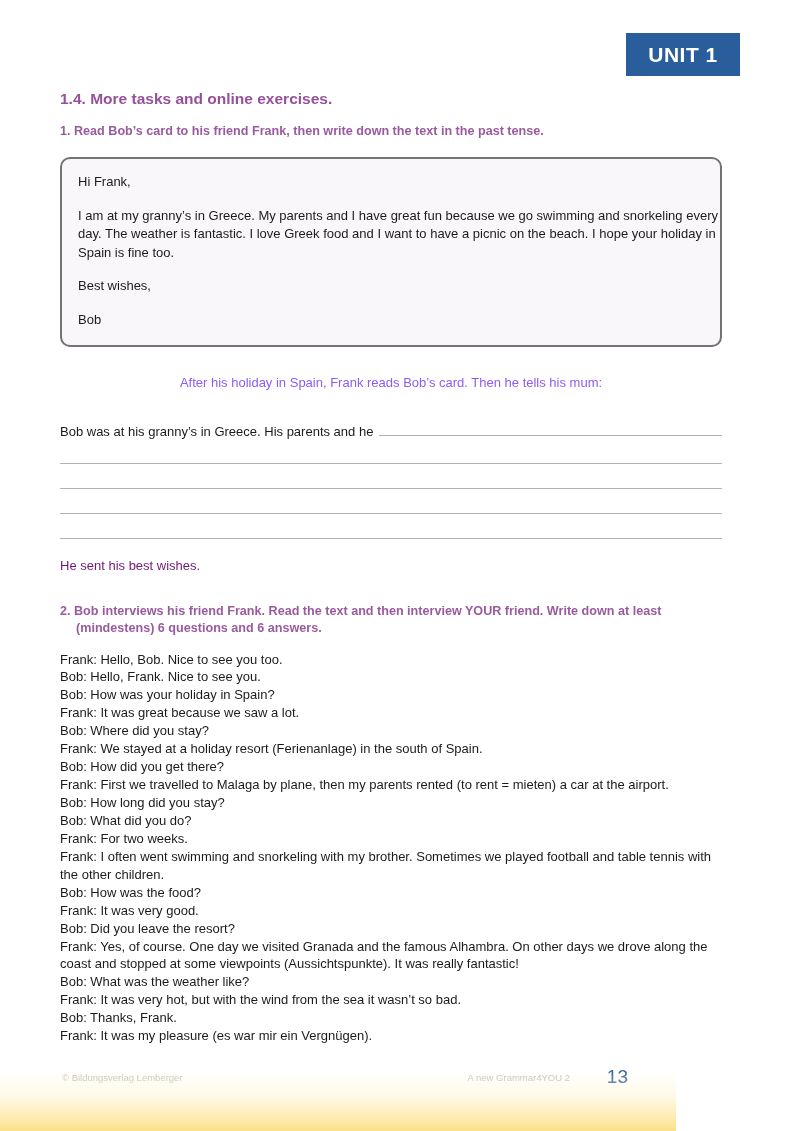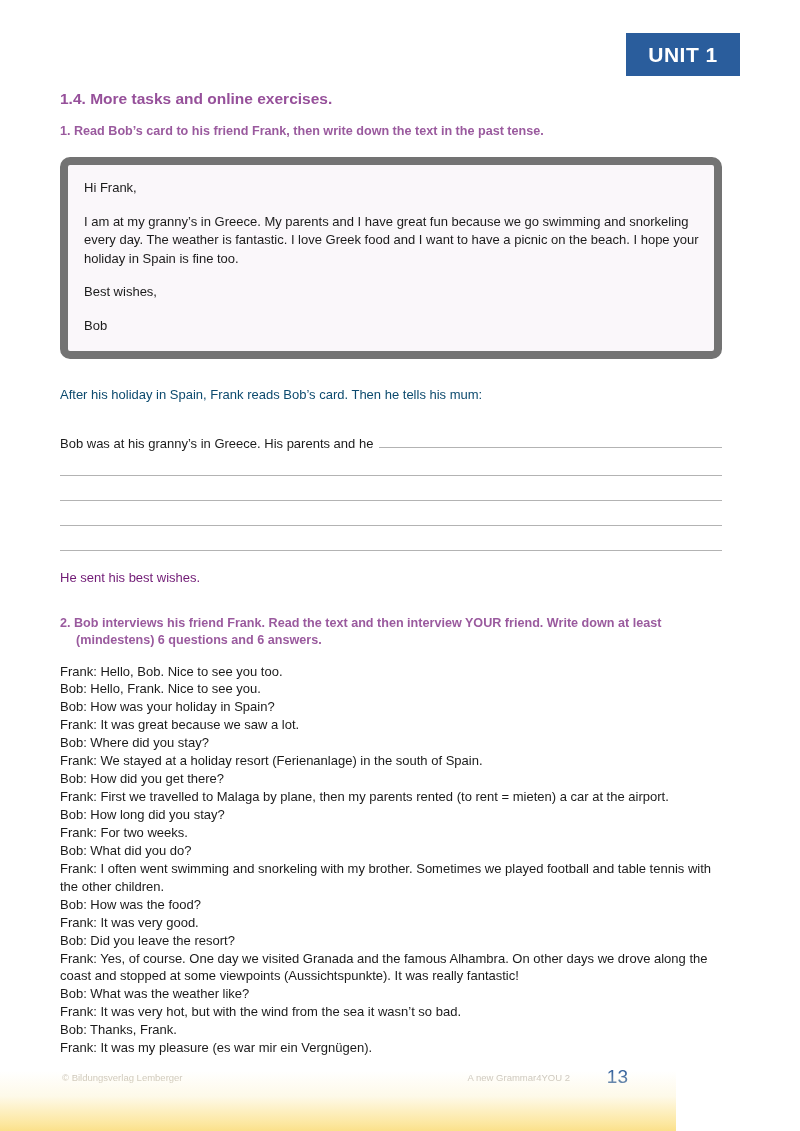--- a/index.html
+++ b/index.html
@@ -76,39 +76,40 @@
   }
 
   .task-heading.hanging {
     padding-left: 16px;
     text-indent: -16px;
   }
 
   
   .card {
     margin-top: 17px;
-    border: 8px solid #737373;
+    border: 2px solid #737373;
     border-radius: 10px;
     background: #faf7fa;
     padding: 14px 0 16px 16px;
     min-height: 168px;
   }
   .card p {
     margin: 0 0 15px 0;
     font-size: 13px;
     line-height: 1.42;
     color: #1b1b1b;
   }
   .card p:last-child { margin-bottom: 0; }
 
   
   .prose {
     font-size: 13px;
     line-height: 1.42;
-    color: #0c4a6e;
+    color: #8b5cf6;
+    text-align: center;
   }
   .prose.gap-top { margin-top: 27px; }
 
   
   .write-row {
     display: flex;
     align-items: baseline;
     margin-top: 30px;
   }
   .write-row .lead {
@@ -213,22 +214,22 @@
     <div class="dialogue">
       <div class="line">Frank: Hello, Bob. Nice to see you too.</div>
       <div class="line">Bob: Hello, Frank. Nice to see you.</div>
       <div class="line">Bob: How was your holiday in Spain?</div>
       <div class="line">Frank: It was great because we saw a lot.</div>
       <div class="line">Bob: Where did you stay?</div>
       <div class="line">Frank: We stayed at a holiday resort (Ferienanlage) in the south of Spain.</div>
       <div class="line">Bob: How did you get there?</div>
       <div class="line">Frank: First we travelled to Malaga by plane, then my parents rented (to rent = mieten) a car at the airport.</div>
       <div class="line">Bob: How long did you stay?</div>
+      <div class="line">Bob: What did you do?</div>
       <div class="line">Frank: For two weeks.</div>
-      <div class="line">Bob: What did you do?</div>
       <div class="line">Frank: I often went swimming and snorkeling with my brother. Sometimes we played football and table tennis with the other children.</div>
       <div class="line">Bob: How was the food?</div>
       <div class="line">Frank: It was very good.</div>
       <div class="line">Bob: Did you leave the resort?</div>
       <div class="line">Frank: Yes, of course. One day we visited Granada and the famous Alhambra. On other days we drove along the coast and stopped at some viewpoints (Aussichtspunkte). It was really fantastic!</div>
       <div class="line">Bob: What was the weather like?</div>
       <div class="line">Frank: It was very hot, but with the wind from the sea it wasn’t so bad.</div>
       <div class="line">Bob: Thanks, Frank.</div>
       <div class="line">Frank: It was my pleasure (es war mir ein Vergnügen).</div>
     </div>

